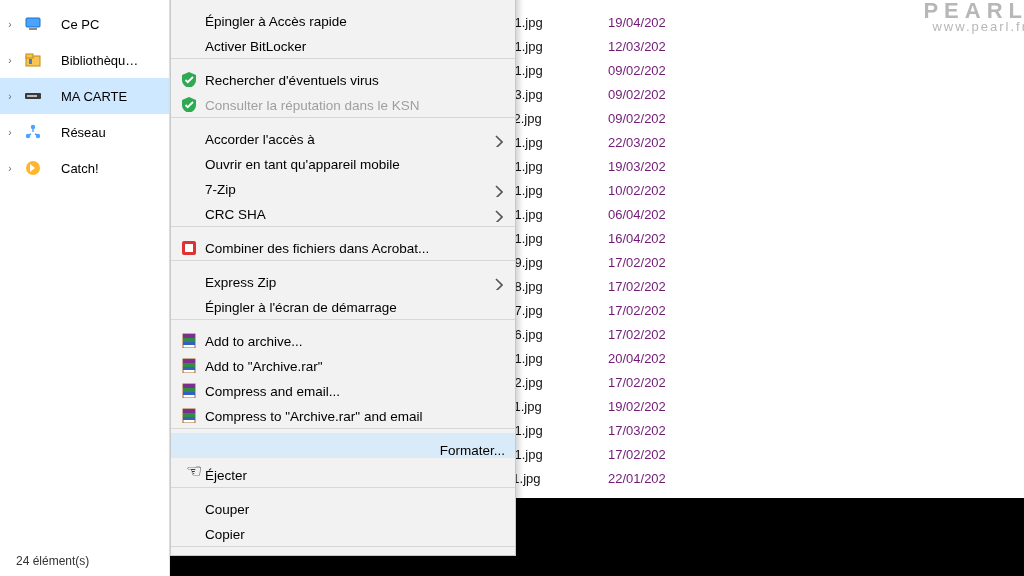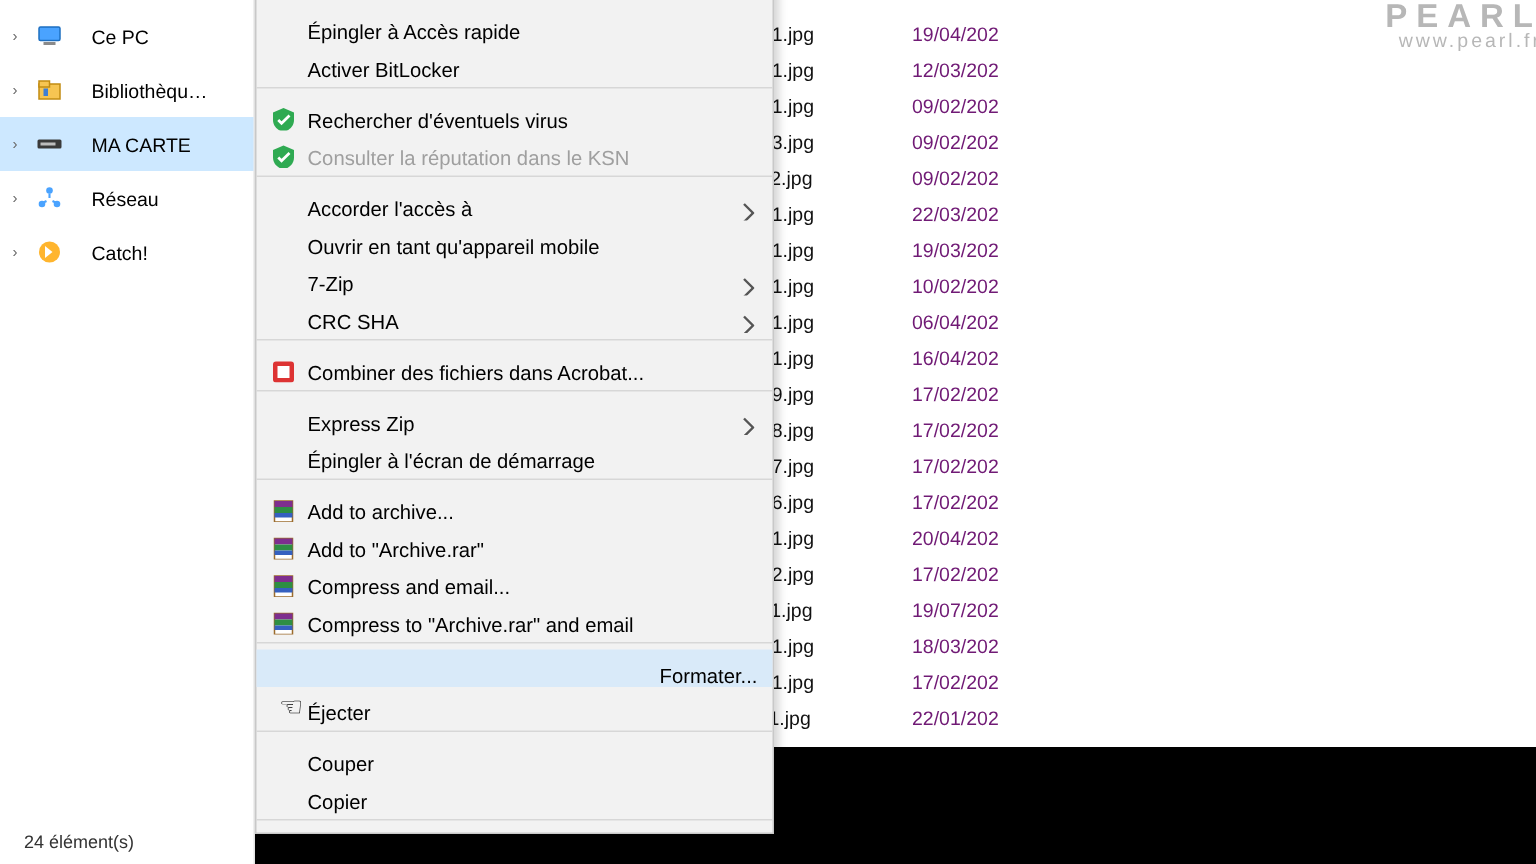--- a/index.html
+++ b/index.html
@@ -352,30 +352,30 @@
           <span class="fname">C0001.00_00_17_46.Still002.jpg</span>
           <span class="fdate">17/02/202</span>
         </div>
         <div class="row">
           <span class="ficon">
             <svg class="ico-img">
               <use href="#i-image"></use>
             </svg>
           </span>
           <span class="fname">C0001.00_00_11_44.Still001.jpg</span>
-          <span class="fdate">19/07/202</span>
+          <span class="fdate">19/02/202</span>
         </div>
         <div class="row">
           <span class="ficon">
             <svg class="ico-img">
               <use href="#i-image"></use>
             </svg>
           </span>
           <span class="fname">C0001.00_00_07_47.Still001.jpg</span>
-          <span class="fdate">18/03/202</span>
+          <span class="fdate">17/03/202</span>
         </div>
         <div class="row">
           <span class="ficon">
             <svg class="ico-img">
               <use href="#i-image"></use>
             </svg>
           </span>
           <span class="fname">C0001.00_00_01_24.Still001.jpg</span>
           <span class="fdate">17/02/202</span>
         </div>

